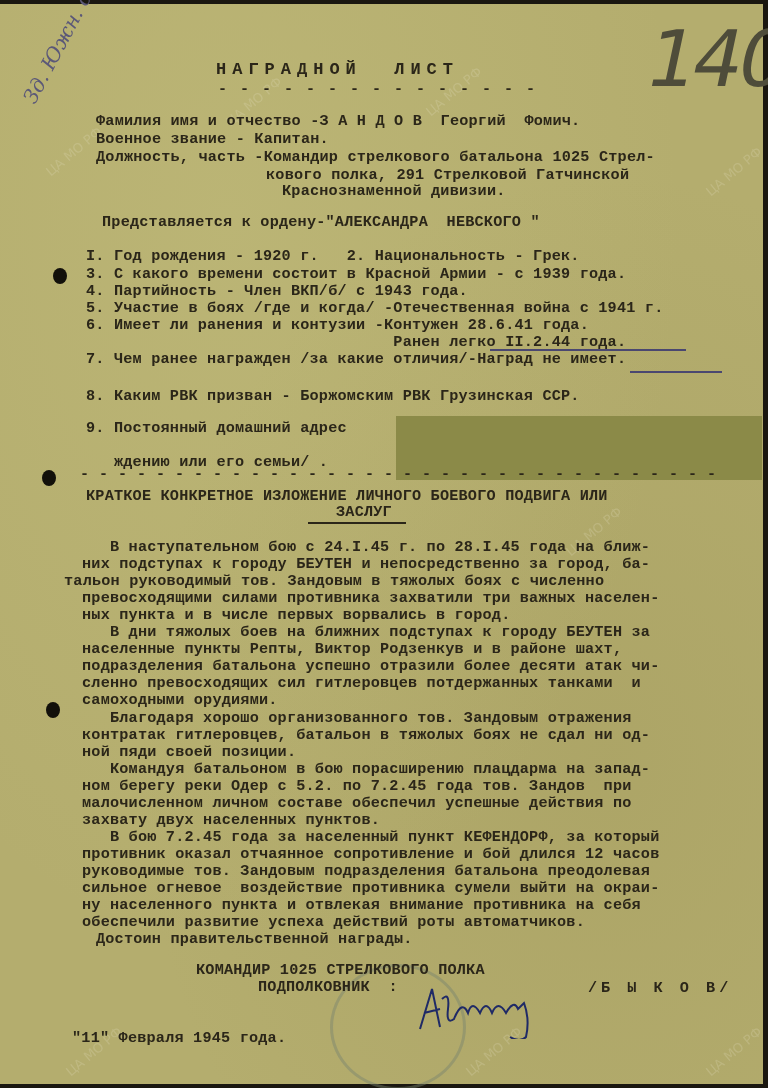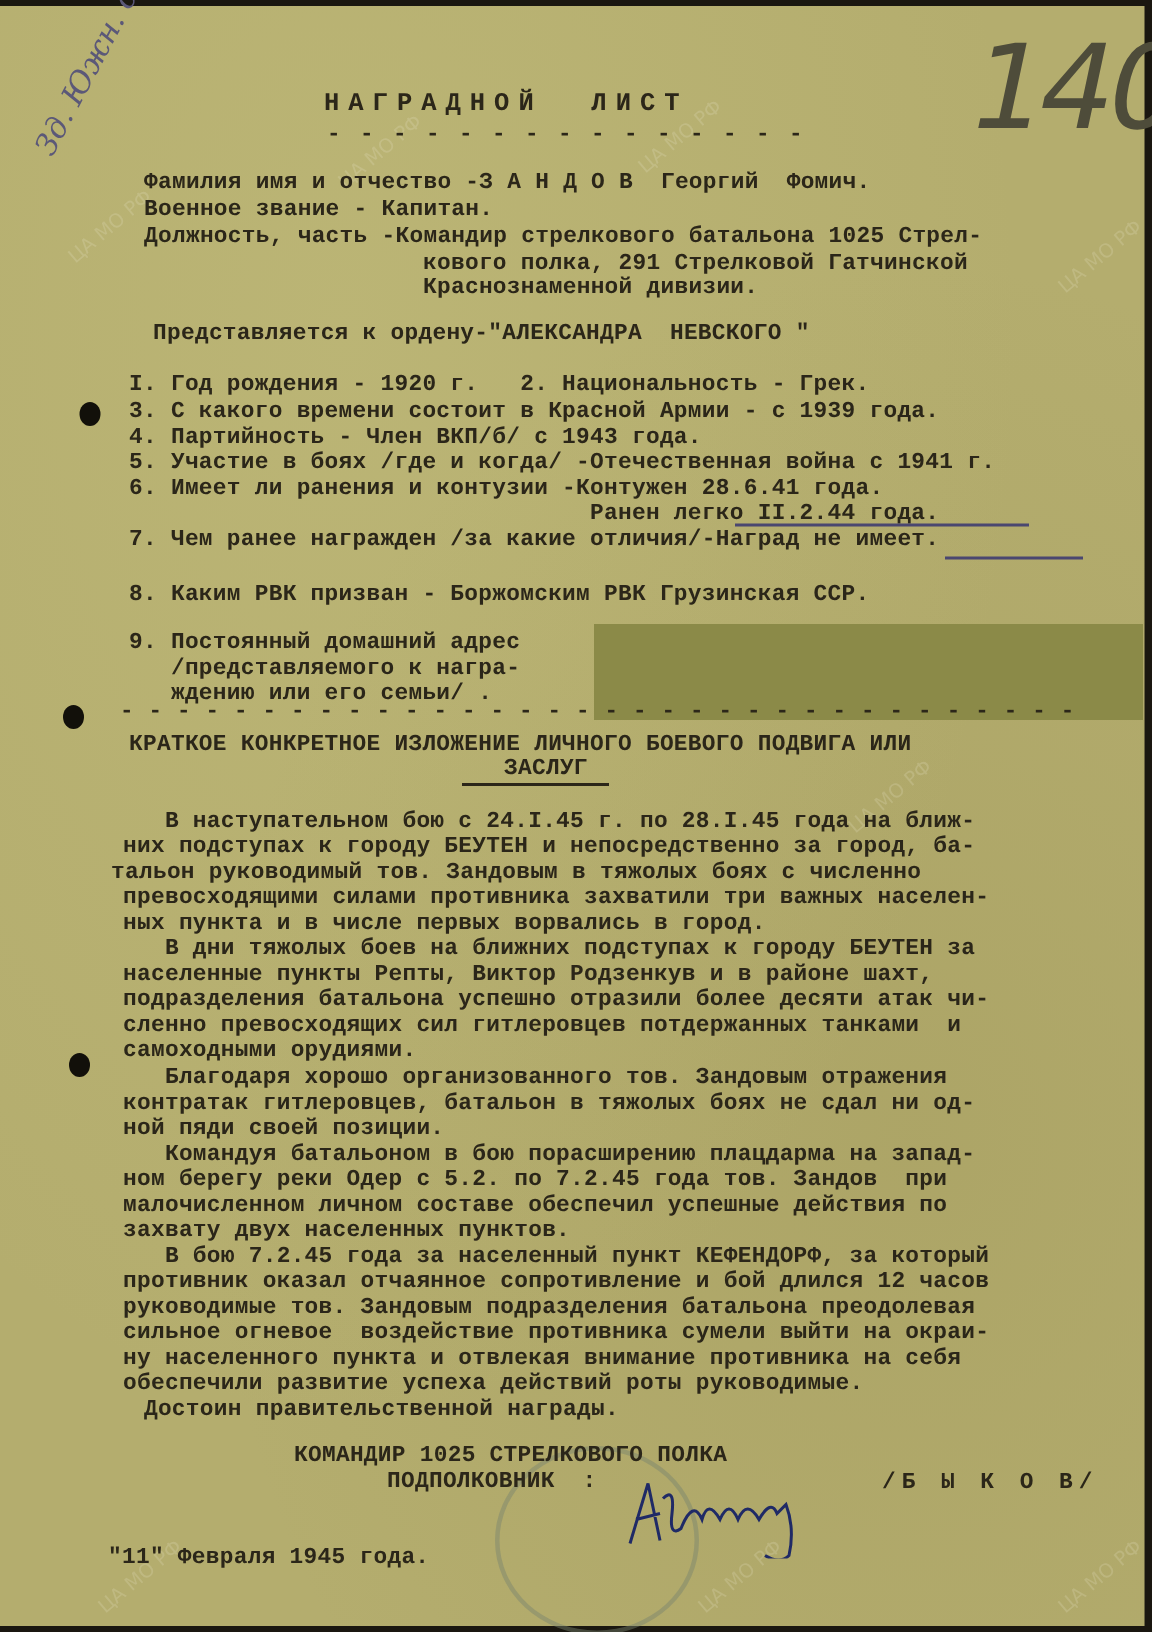--- a/index.html
+++ b/index.html
@@ -36,74 +36,73 @@
 
   <div class="hand" style="left:18px;top:40px;font-size:20px;transform:rotate(-62deg);transform-origin:left top;top:92px;">Зд. Южн. сог-?!</div>
   <div class="num">140</div>
 
   <div class="title">НАГРАДНОЙ  ЛИСТ</div>
   <div class="dashes" style="left:218px;top:77px;">- - - - - - - - - - - - - - -</div>
 
   <div class="t" style="left:96px;top:109px;">Фамилия имя и отчество -З А Н Д О В  Георгий  Фомич.</div>
   <div class="t" style="left:96px;top:127px;">Военное звание - Капитан.</div>
   <div class="t" style="left:96px;top:145px;">Должность, часть -Командир стрелкового батальона 1025 Стрел-</div>
-  <div class="t" style="left:282px;top:163px;text-align:center;">кового полка, 291 Стрелковой Гатчинской</div>
+  <div class="t" style="left:266px;top:163px;text-align:center;">кового полка, 291 Стрелковой Гатчинской</div>
   <div class="t" style="left:282px;top:179px;">Краснознаменной дивизии.</div>
 
   <div class="t" style="left:102px;top:210px;">Представляется к ордену-"АЛЕКСАНДРА  НЕВСКОГО "</div>
 
   <div class="t" style="left:86px;top:244px;">I. Год рождения - 1920 г.   2. Национальность - Грек.</div>
   <div class="t" style="left:86px;top:262px;">3. С какого времени состоит в Красной Армии - с 1939 года.</div>
   <div class="t" style="left:86px;top:279px;">4. Партийность - Член ВКП/б/ с 1943 года.</div>
   <div class="t" style="left:86px;top:296px;">5. Участие в боях /где и когда/ -Отечественная война с 1941 г.</div>
   <div class="t" style="left:86px;top:313px;">6. Имеет ли ранения и контузии -Контужен 28.6.41 года.</div>
   <div class="t" style="left:86px;top:330px;">                                 Ранен легко II.2.44 года.</div>
   <div class="uline" style="left:490px;top:345px;width:196px;"></div>
   <div class="t" style="left:86px;top:347px;">7. Чем ранее награжден /за какие отличия/-Наград не имеет.</div>
   <div class="uline" style="left:630px;top:367px;width:92px;"></div>
   <div class="t" style="left:86px;top:384px;">8. Каким РВК призван - Боржомским РВК Грузинская ССР.</div>
   <div class="t" style="left:86px;top:416px;">9. Постоянный домашний адрес</div>
-  <div class="t" style="left:86px;top:433px;">   /представляемого к награ-</div>
   <div class="t" style="left:86px;top:450px;">   ждению или его семьи/ .</div>
 
   <div class="redact"></div>
 
   <div class="hole" style="left:53px;top:264px;"></div>
   <div class="hole" style="left:42px;top:466px;"></div>
   <div class="hole" style="left:46px;top:698px;"></div>
 
   <div class="dashes" style="left:80px;top:462px;letter-spacing:0.5px;">- - - - - - - - - - - - - - - - - - - - - - - - - - - - - - - - - -</div>
 
   <div class="t" style="left:86px;top:484px;">КРАТКОЕ КОНКРЕТНОЕ ИЗЛОЖЕНИЕ ЛИЧНОГО БОЕВОГО ПОДВИГА ИЛИ</div>
   <div class="t" style="left:336px;top:500px;">ЗАСЛУГ</div>
   <div class="uline" style="left:308px;top:518px;width:98px;background:#2b2619;"></div>
 
   <div class="t" style="left:82px;top:535px;">   В наступательном бою с 24.I.45 г. по 28.I.45 года на ближ-</div>
   <div class="t" style="left:82px;top:552px;">них подступах к городу БЕУТЕН и непосредственно за город, ба-</div>
-  <div class="t" style="left:74px;top:569px;">тальон руководимый тов. Зандовым в тяжолых боях с численно</div>
+  <div class="t" style="left:64px;top:569px;">тальон руководимый тов. Зандовым в тяжолых боях с численно</div>
   <div class="t" style="left:82px;top:586px;">превосходящими силами противника захватили три важных населен-</div>
   <div class="t" style="left:82px;top:603px;">ных пункта и в числе первых ворвались в город.</div>
   <div class="t" style="left:82px;top:620px;">   В дни тяжолых боев на ближних подступах к городу БЕУТЕН за</div>
   <div class="t" style="left:82px;top:637px;">населенные пункты Репты, Виктор Родзенкув и в районе шахт,</div>
   <div class="t" style="left:82px;top:654px;">подразделения батальона успешно отразили более десяти атак чи-</div>
   <div class="t" style="left:82px;top:671px;">сленно превосходящих сил гитлеровцев потдержанных танками  и</div>
   <div class="t" style="left:82px;top:688px;">самоходными орудиями.</div>
   <div class="t" style="left:82px;top:706px;">   Благодаря хорошо организованного тов. Зандовым отражения</div>
   <div class="t" style="left:82px;top:723px;font-family:Liberation Mono, monospace;">контратак гитлеровцев, батальон в тяжолых боях не сдал ни од-</div>
   <div class="t" style="left:82px;top:740px;text-align:center;">ной пяди своей позиции.</div>
   <div class="t" style="left:82px;top:757px;">   Командуя батальоном в бою порасширению плацдарма на запад-</div>
   <div class="t" style="left:82px;top:774px;">ном берегу реки Одер с 5.2. по 7.2.45 года тов. Зандов  при</div>
   <div class="t" style="left:82px;top:791px;">малочисленном личном составе обеспечил успешные действия по</div>
   <div class="t" style="left:82px;top:808px;">захвату двух населенных пунктов.</div>
   <div class="t" style="left:82px;top:825px;">   В бою 7.2.45 года за населенный пункт КЕФЕНДОРФ, за который</div>
   <div class="t" style="left:82px;top:842px;">противник оказал отчаянное сопротивление и бой длился 12 часов</div>
   <div class="t" style="left:82px;top:859px;">руководимые тов. Зандовым подразделения батальона преодолевая</div>
   <div class="t" style="left:82px;top:876px;">сильное огневое  воздействие противника сумели выйти на окраи-</div>
   <div class="t" style="left:82px;top:893px;">ну населенного пункта и отвлекая внимание противника на себя</div>
-  <div class="t" style="left:82px;top:910px;">обеспечили развитие успеха действий роты руководимые.</div>
+  <div class="t" style="left:82px;top:910px;">обеспечили развитие успеха действий роты автоматчиков.</div>
   <div class="t" style="left:68px;top:927px;">   Достоин правительственной награды.</div>
 
   <div class="stamp"></div>
 
   <div class="t" style="left:196px;top:958px;">КОМАНДИР 1025 СТРЕЛКОВОГО ПОЛКА</div>
   <div class="t" style="left:258px;top:975px;">ПОДПОЛКОВНИК  :</div>
   <svg class="sig" viewBox="0 0 150 60">
     <path d="M10 50 L22 10 L30 48 M14 34 L30 30 M32 20 Q40 12 38 30 Q36 46 44 40 Q52 20 58 34 Q62 20 70 34 Q76 20 82 34 Q88 20 96 34 Q104 20 108 30 L114 24 Q120 40 116 58 Q110 64 100 58" fill="none" stroke="#1f2a66" stroke-width="2"></path>
   </svg>
   <div class="t" style="left:588px;top:976px;letter-spacing:4px;">/Б Ы К О В/</div>

